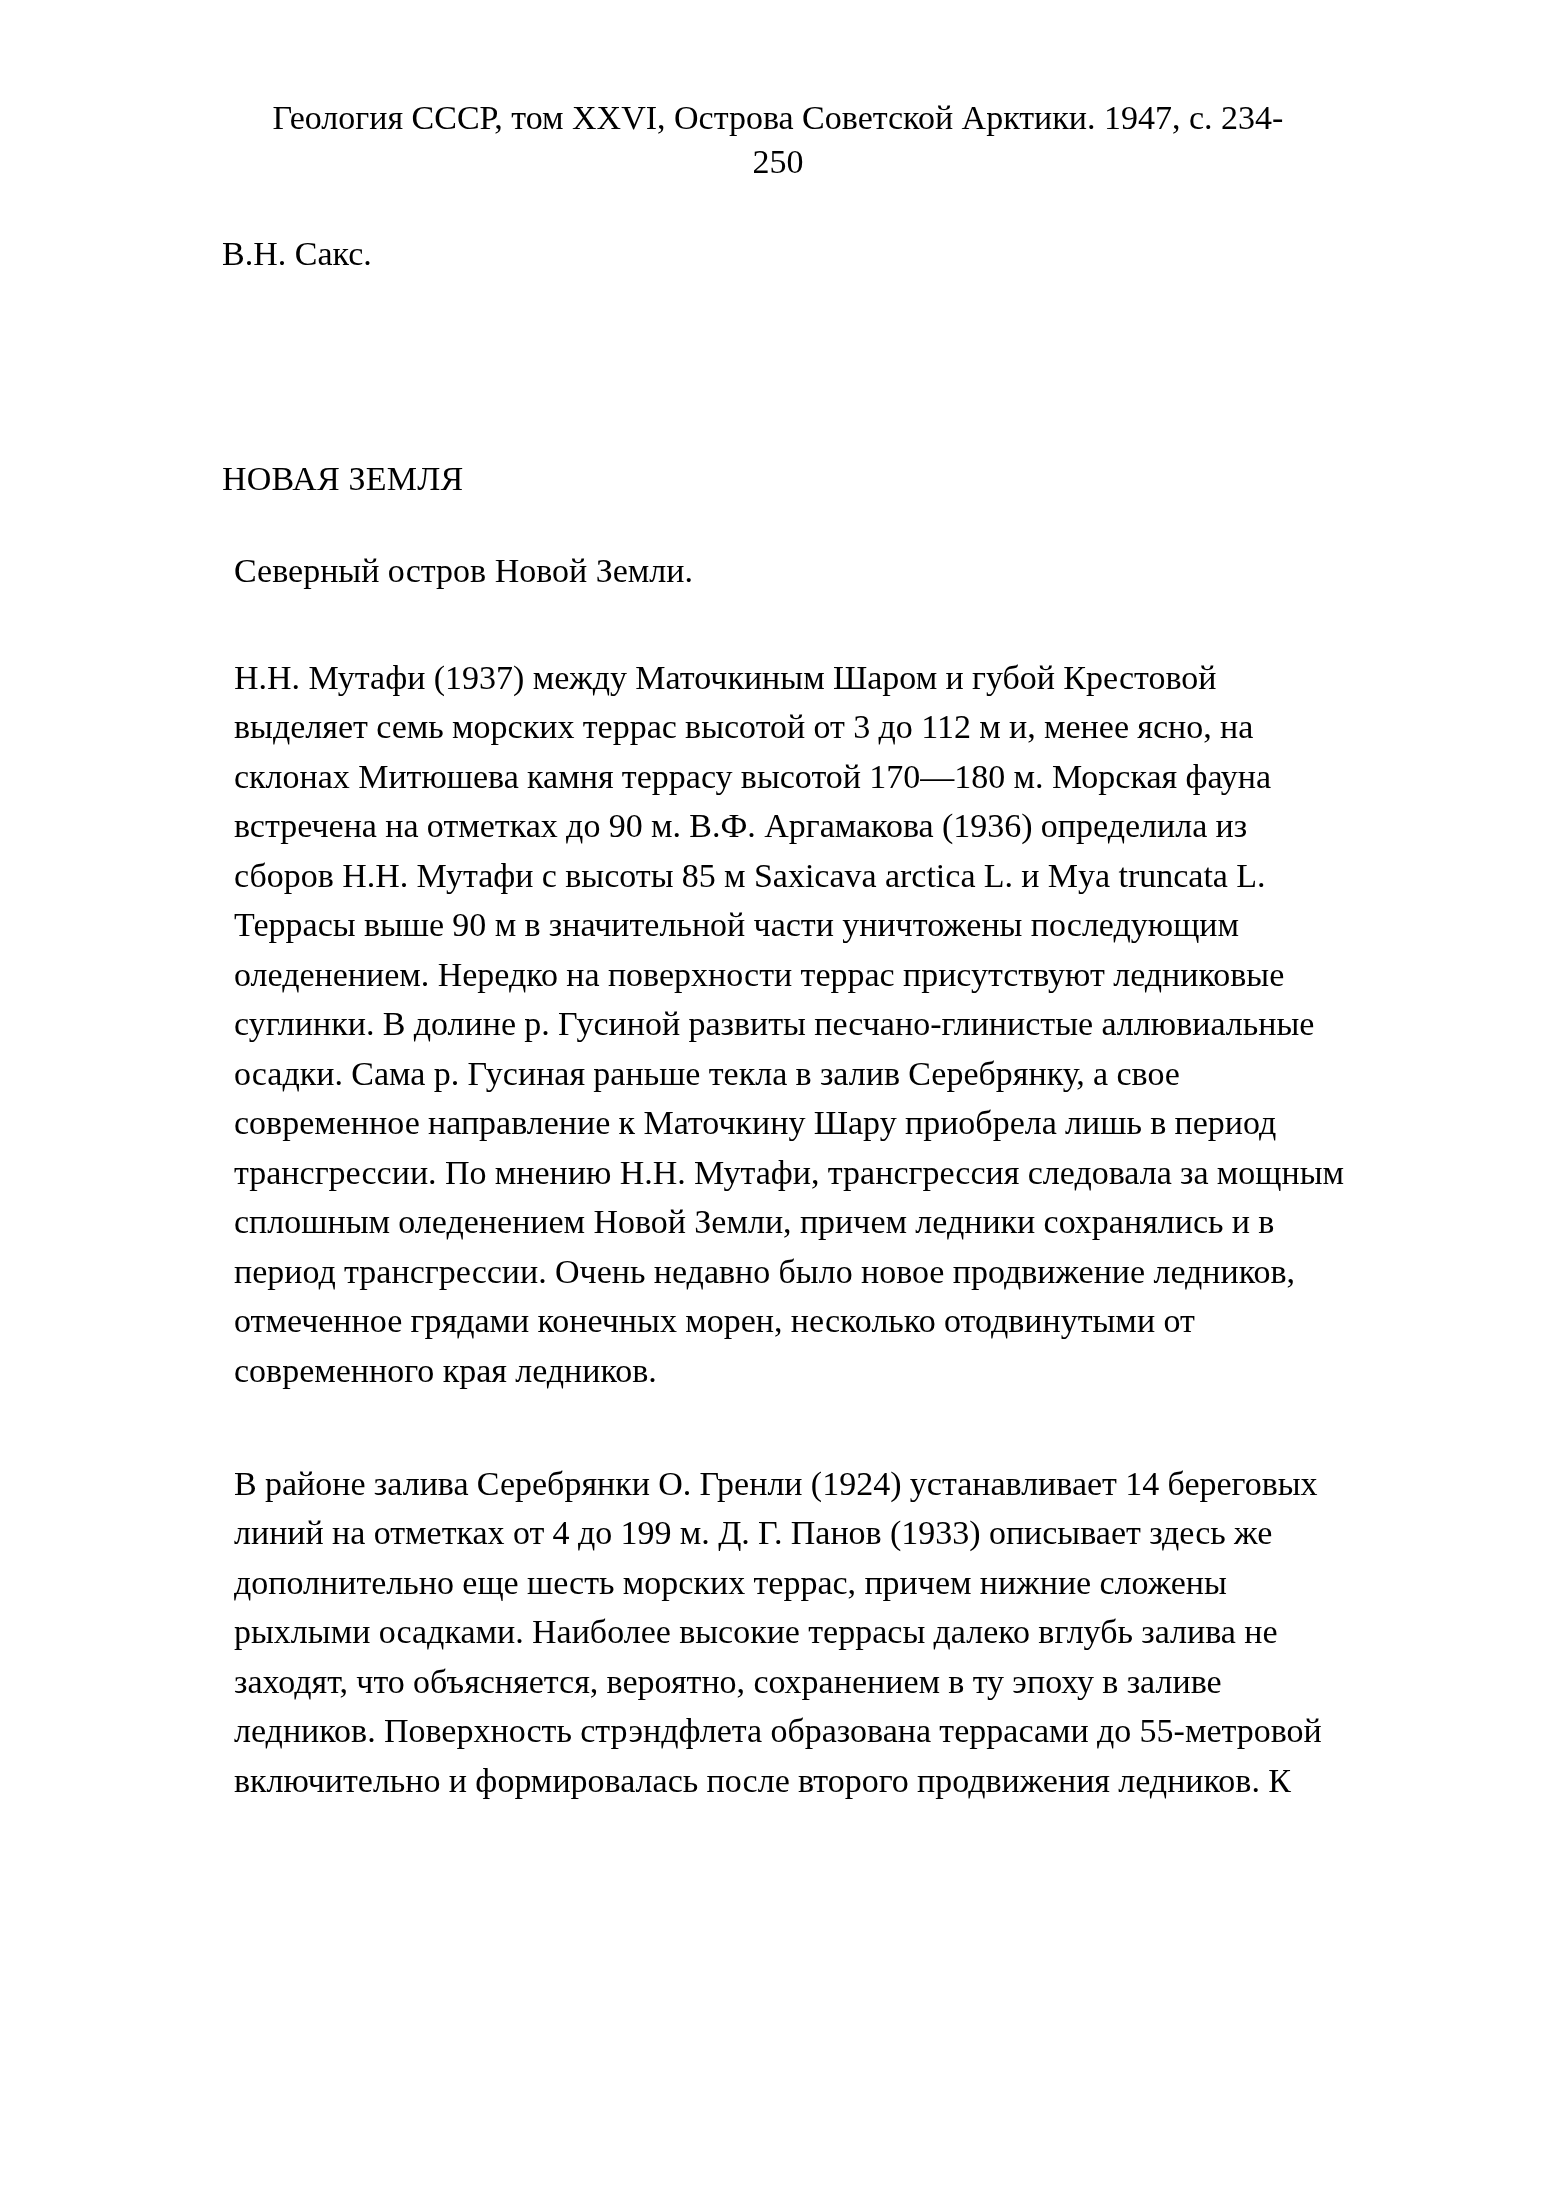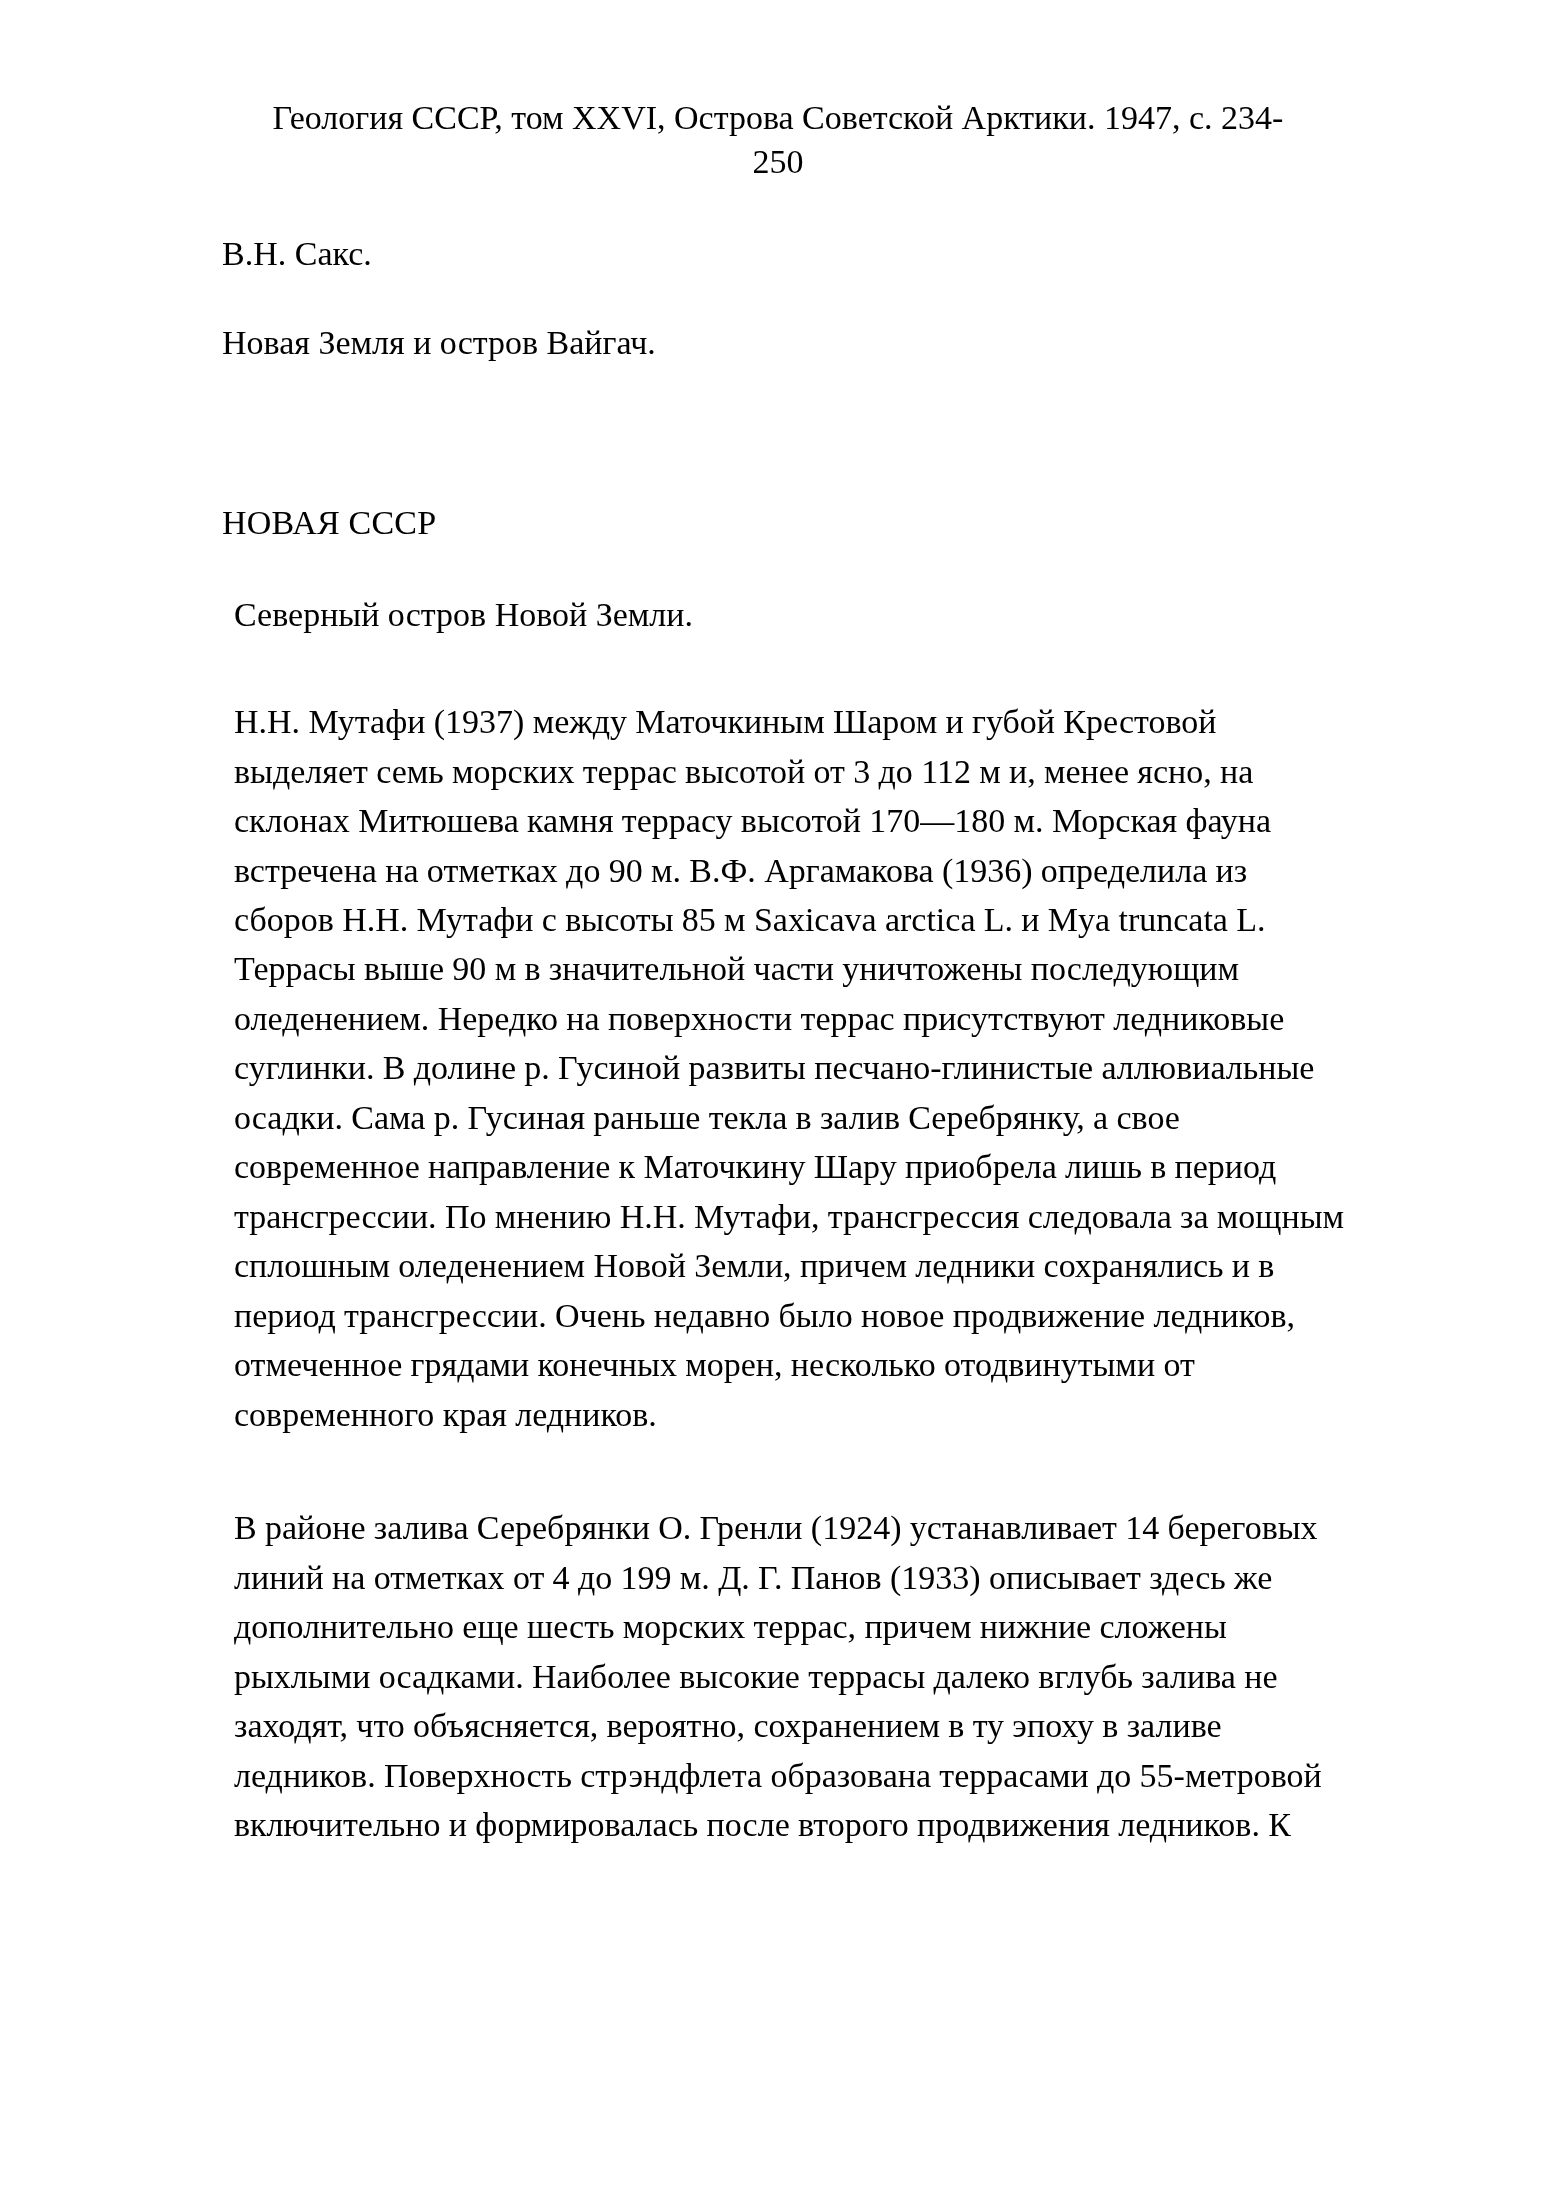--- a/index.html
+++ b/index.html
@@ -83,28 +83,27 @@
   <div class="content">
 
     <div class="doc-title">Геология СССР, том XXVI, Острова Советской Арктики. 1947, с. 234-250</div>
 
     <div class="gap-md"></div>
 
     <div class="centered-line">В.Н. Сакс.</div>
 
     <div class="gap-sm"></div>
 
-    <div class="centered-line">Новая Земля и остров Вайгач.</div>
 
     <div class="gap-sm"></div>
 
 
     <div class="gap-xl"></div>
 
-    <div class="section-heading">НОВАЯ СССР</div>
+    <div class="section-heading">НОВАЯ ЗЕМЛЯ</div>
 
     <div class="gap-md"></div>
 
     <div class="subsection-heading"> Северный остров Новой Земли.</div>
 
     <div class="gap-md"></div>
 
     <p class="body-paragraph">Н.Н. Мутафи (1937) между Маточкиным Шаром и губой Крестовой выделяет семь морских террас высотой от 3 до 112 м и, менее ясно, на склонах Митюшева камня террасу высотой 170—180 м. Морская фауна встречена на отметках до 90 м. В.Ф. Аргамакова (1936) определила из сборов Н.Н. Мутафи с высоты 85 м Saxicava arctica L. и Mya truncata L. Террасы выше 90 м в значительной части уничтожены последующим оледенением. Нередко на поверхности террас присутствуют ледниковые суглинки. В долине р. Гусиной развиты песчано-глинистые аллювиальные осадки. Сама р. Гусиная раньше текла в залив Серебрянку, а свое современное направление к Маточкину Шару приобрела лишь в период трансгрессии. По мнению Н.Н. Мутафи, трансгрессия следовала за мощным сплошным оледенением Новой Земли, причем ледники сохранялись и в период трансгрессии. Очень недавно было новое продвижение ледников, отмеченное грядами конечных морен, несколько отодвинутыми от современного края ледников.</p>
 
     <div class="para-gap"></div>

